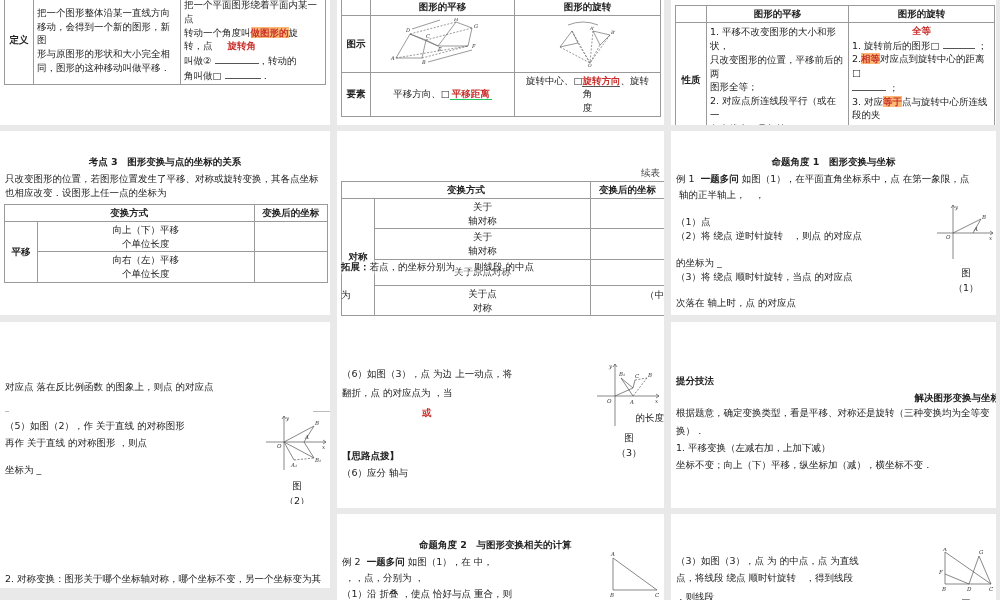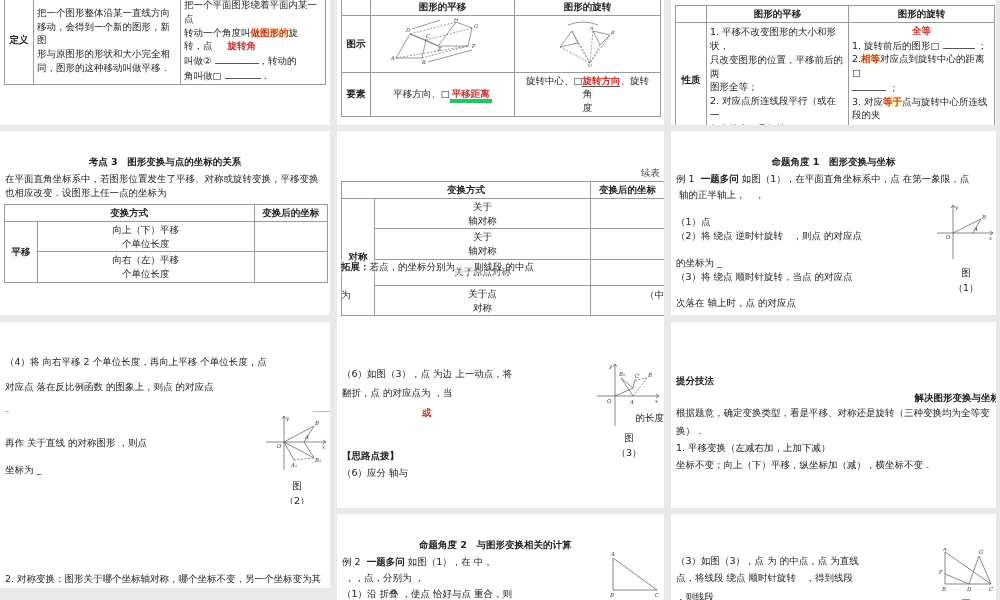--- a/index.html
+++ b/index.html
@@ -8,21 +8,21 @@
     background: #e9e9e9;
     font-family: "DejaVu Sans", "Liberation Sans", sans-serif;
     color: #222;
     position: relative;
   }
   .slide {
     position: absolute; background: #fff; overflow: hidden;
     font-size: 9.5px; line-height: 1.45;
   }
   .red { color: #c8302c; font-weight: bold; }
-  .redhl { color: #c8302c; font-weight: bold; background: #fef9c3; }
+  .redhl { color: #c8302c; font-weight: bold; background: #fdba74; }
   .bold { font-weight: bold; }
   .center { text-align: center; }
   table.grid { border-collapse: collapse; position: absolute; }
   table.grid td, table.grid th {
     border: 1px solid #9a9a9a; padding: 1px 3px; vertical-align: middle;
     font-size: 9.5px; line-height: 1.45;
   }
   table.grid th { font-weight: bold; text-align: center; }
   .blank { display: inline-block; border-bottom: 1px solid #555; min-width: 40px; height: 10px; vertical-align: baseline; }
   .abs { position: absolute; }
@@ -110,21 +110,21 @@
                 <text x="50" y="50">O</text>
                 <text x="52" y="13">A'</text>
                 <text x="73" y="17">B'</text>
               </g>
         </svg>
       </td>
     </tr>
     <tr style="height:40px;">
       <td class="bold center">要素</td>
       <td class="center">
-        <span>平移方向、□</span><span class="red" style="border-bottom:4px solid #22c55e;padding:0 2px;margin-top:16px;">平移距离</span>
+        <span>平移方向、□</span><span class="red" style="border-bottom:1px solid #22c55e;padding:0 2px;margin-top:16px;">平移距离</span>
       </td>
       <td class="center">
         <div><span>旋转中心、□</span><span class="red" style="border-bottom:1px solid #555;">旋转方向</span><span>、旋转</span></div>
         <div>角</div>
         <div>度</div>
       </td>
     </tr>
   </tbody>
     </table>
 </div>
@@ -157,21 +157,21 @@
         <div><span>角□</span>&nbsp;<span class="blank" style="min-width:28px"></span>&nbsp;<span>旋转角．</span></div>
       </td>
     </tr>
   </tbody>
     </table>
 </div>
 
 <div class="slide" style="left:0;top:131px;width:330px;height:184px;">
   <div class="abs bold center" style="left:0;top:24px;width:330px;">考点 3　图形变换与点的坐标的关系</div>
   <div class="abs" style="left:5px;top:41px;width:325px;white-space:nowrap;">
-    <div>在平面直角坐标系中，若图形位置发生了平移、对称或旋转变换，平移变换</div>
+    <div>只改变图形的位置，若图形位置发生了平移、对称或旋转变换，其各点坐标</div>
     <div>也相应改变．设图形上任一点的坐标为</div>
   </div>
   <table class="grid" style="left:4px;top:73px;width:324px;">
     <tbody>
         <tr>
       <th colspan="2" style="width:215px;">变换方式</th>
       <th>变换后的坐标</th>
     </tr>
     <tr>
       <td rowspan="2" class="bold center" style="width:26px;">平移</td>
@@ -265,24 +265,24 @@
         <text x="56" y="39">x</text>
       </g>
   </svg>
   <div class="abs fig-caption" style="left:280px;top:134px;width:30px;">
     <div>图</div>
     <div>（1）</div>
   </div>
 </div>
 
 <div class="slide" style="left:0;top:322px;width:330px;height:186px;">
-  <div class="abs" style="left:5px;top:33px;white-space:nowrap;">（4）将 向右平移 2 个单位长度，再向上平移 个单位长度，点</div>
   <div class="abs" style="left:5px;top:58px;white-space:nowrap;">对应点 落在反比例函数 的图象上，则点 的对应点</div>
   <div class="abs" style="left:5px;top:89px;width:4px;border-top:1px solid #bbb;"></div>
   <div class="abs" style="left:313px;top:89px;width:17px;border-top:1px solid #bbb;"></div>
+  <div class="abs" style="left:5px;top:97px;">（5）如图（2），作 关于直线 的对称图形</div>
   <div class="abs" style="left:5px;top:114px;">再作 关于直线 的对称图形 ，则点</div>
   <div class="abs" style="left:5px;top:141px;">坐标为 _</div>
   <svg class="abs" style="left:264px;top:92px;" width="64" height="62" viewBox="0 0 64 62">
     <g stroke="#555" stroke-width="0.7" fill="none">
       <line x1="2" y1="28" x2="62" y2="28"></line>
         <polyline points="59,26 62,28 59,30"></polyline>
       <line x1="20" y1="56" x2="20" y2="2"></line>
         <polyline points="18,5 20,2 22,5"></polyline>
       <line x1="20" y1="28" x2="50" y2="12"></line>
         <line x1="40" y1="28" x2="50" y2="12"></line>

